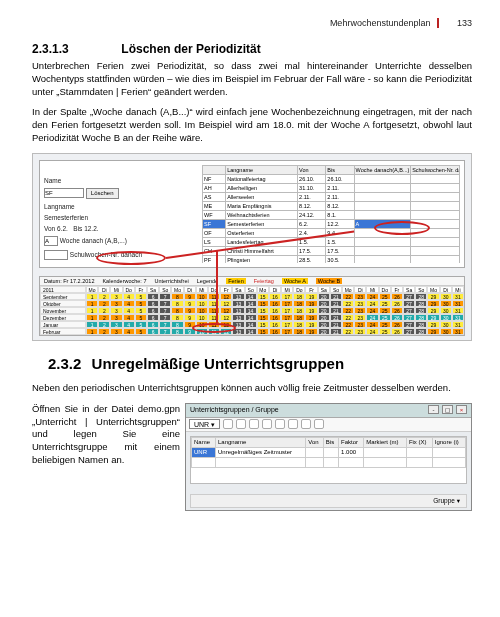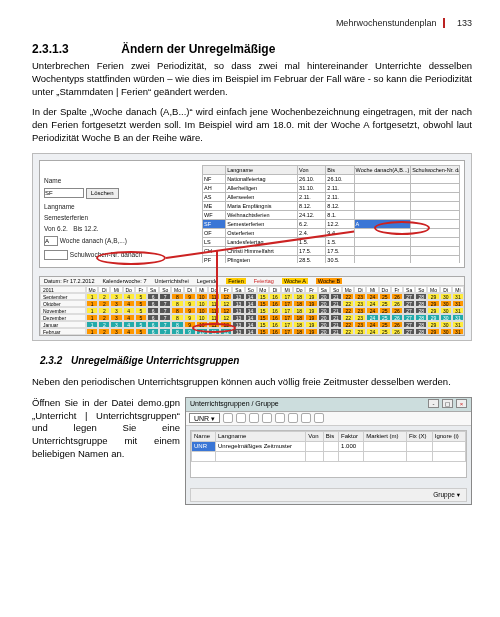--- a/index.html
+++ b/index.html
@@ -14,34 +14,33 @@
     overflow: hidden;
   }
   .page-header {
     text-align: right;
     font-size: 9px;
     margin-bottom: 14px;
     color: #222;
   }
   .page-header .pnum {
     border-left: 2px solid #b22;
-    padding-left: 12px;
+    padding-left: 18px;
     margin-left: 4px;
   }
   h3.sub {
     font-size: 12px;
     font-weight: bold;
     margin-bottom: 4px;
   }
   h3.sub .num { display:inline-block; width: 86px; }
   h2.section {
-    font-size: 10px;
+    font-size: 15px;
     font-weight: bold;
-    margin: 14px 0 10px 8px;
-    font-style: italic;
+    margin: 14px 0 10px 16px;
   }
   h2.section .num { margin-right: 6px; }
   p.body {
     font-size: 9.5px;
     line-height: 1.35;
     text-align: justify;
     margin-bottom: 8px;
   }
   .fig1 {
     width: 100%;
@@ -102,21 +101,21 @@
 </head>
 <body>
 
 <div class="page-header">
   <span>Mehrwochenstundenplan</span>
   <span class="pnum">133</span>
 </div>
 
 <h3 class="sub">
   <span class="num">2.3.1.3</span>
-  <span>Ändern der Unregelmäßige</span>
+  <span>Löschen der Periodizität</span>
 </h3>
 
 <p class="body">Unterbrechen Ferien zwei Periodizität, so dass zwei mal hintereinander Unterrichte desselben Wochentyps stattfinden würden – wie dies im Beispiel im Februar der Fall wäre - so kann die Periodizität unter „Stammdaten | Ferien“ geändert werden.</p>
 <p class="body">In der Spalte „Woche danach (A,B...)“ wird einfach jene Wochenbezeichnung eingetragen, mit der nach den Ferien fortgesetzt werden soll. Im Beispiel wird am 18.0. mit der Woche A fortgesetzt, obwohl laut Periodizität Woche B an der Reihe wäre.</p>
 
 <div class="fig1">
   <div class="topwin">
     <div class="leftform">
       <div class="row"><span class="lbl">Name</span></div>
       <div class="row">

